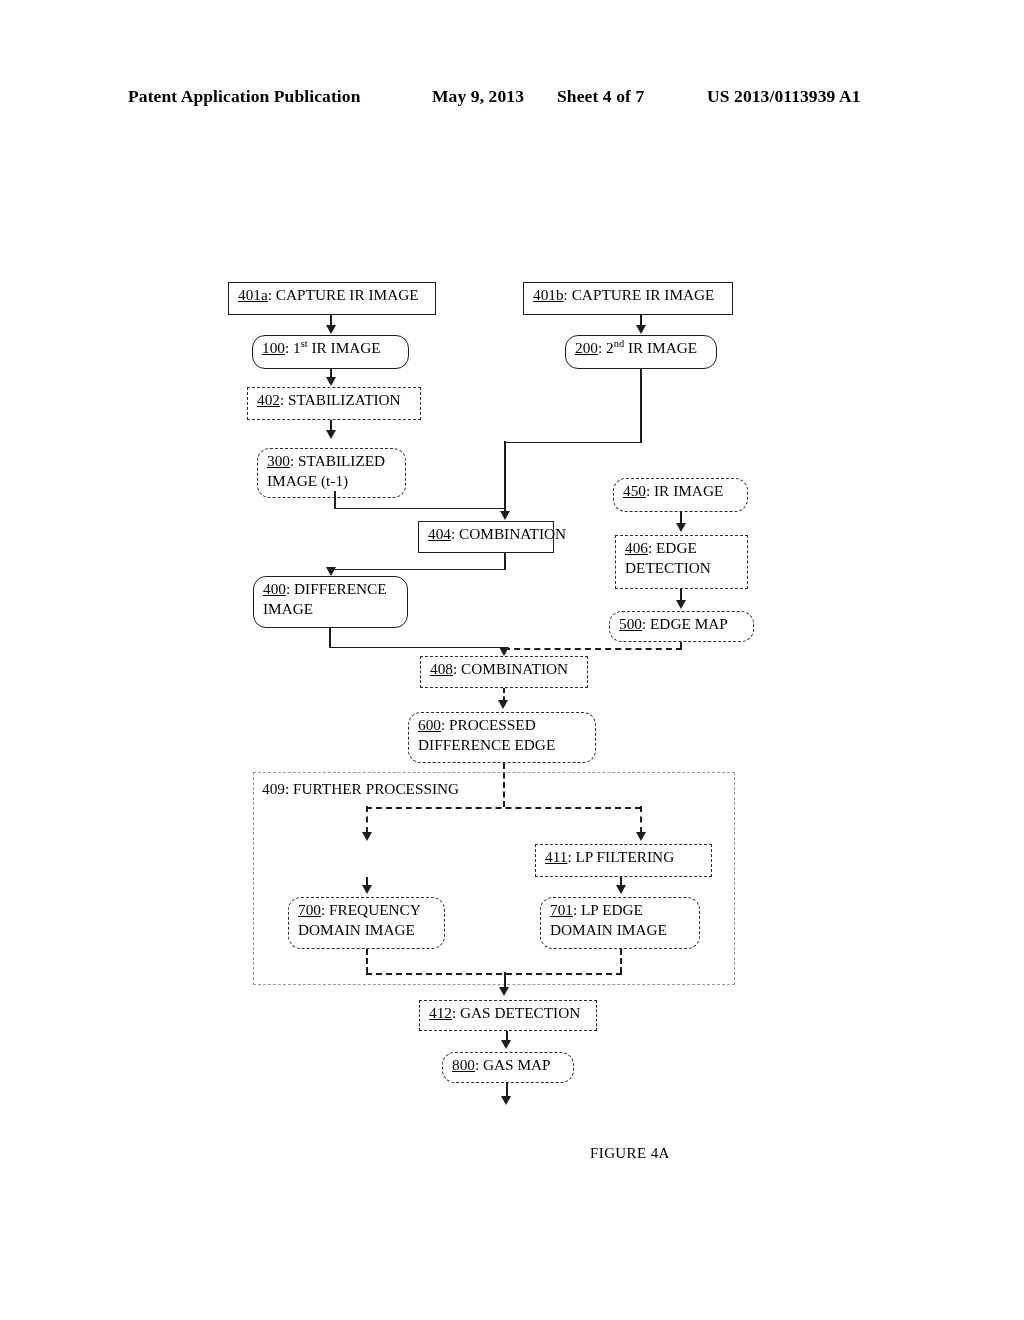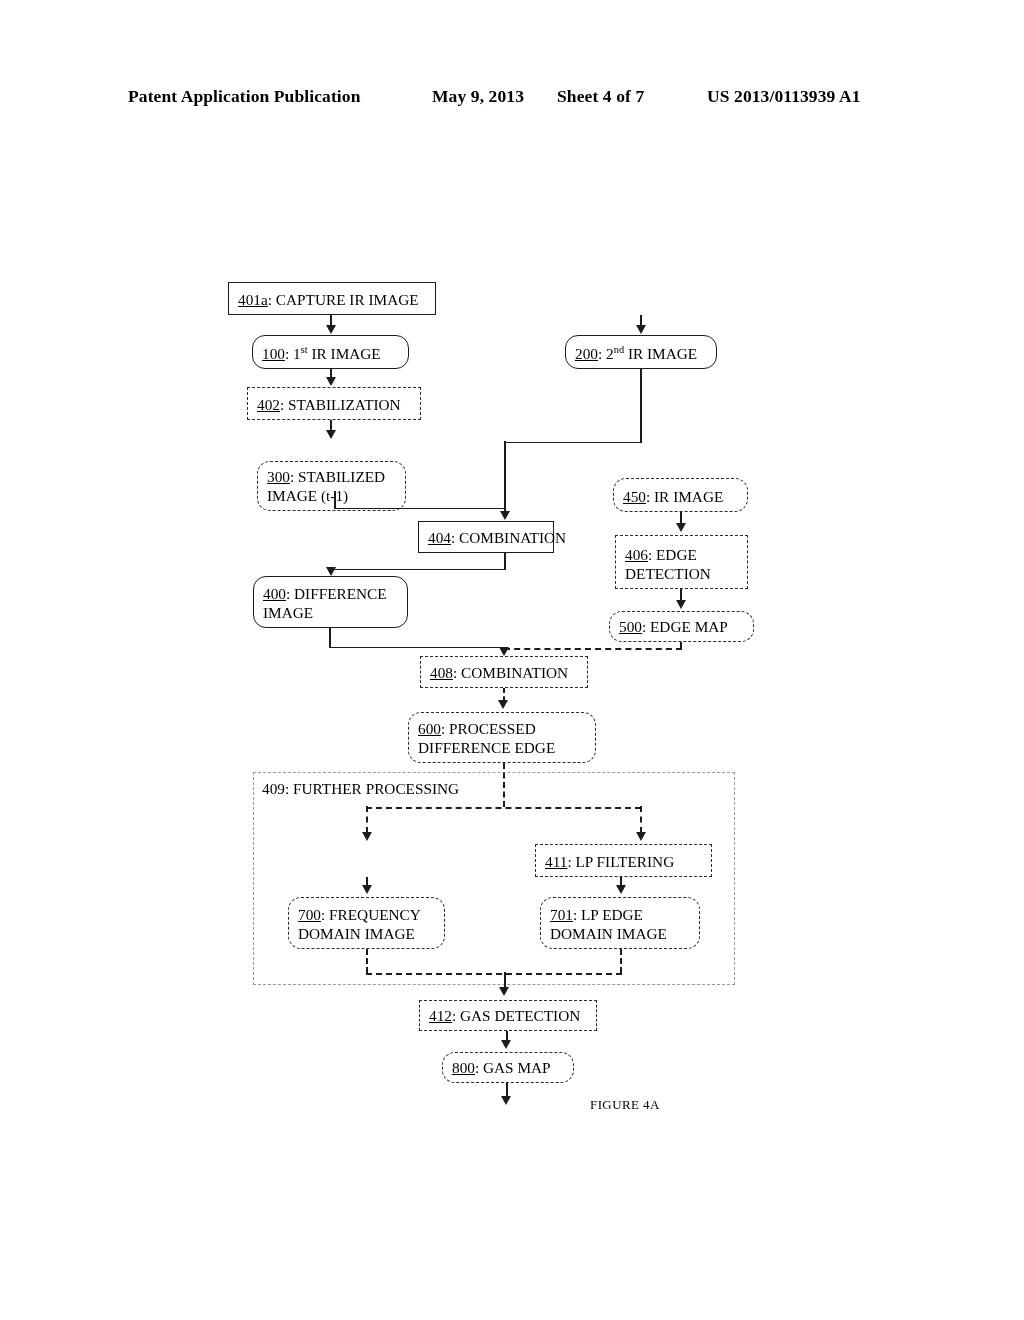--- a/index.html
+++ b/index.html
@@ -41,22 +41,22 @@
     width: 1024px;
     height: 1320px;
   }
 
   
   .node {
     position: absolute;
     box-sizing: border-box;
     display: flex;
     flex-direction: column;
-    justify-content: flex-end;
-    padding: 12px 9px 4px 9px;
+    justify-content: flex-start;
+    padding: 2px 9px 4px 9px;
     font-size: 15.3px;
     line-height: 1.28;
     background: transparent;
     white-space: nowrap;
   }
   .node .ln { display: block; }
   .node .ref {
     text-decoration: underline;
     text-underline-offset: 1px;
   }
@@ -116,23 +116,24 @@
     width: 0;
     height: 0;
     border-left: 5.2px solid transparent;
     border-right: 5.2px solid transparent;
     border-top: 9px solid #1c1c1c;
   }
 
   
   .figure-caption {
     position: absolute;
-    font-size: 13px;
+    font-size: 15px;
     letter-spacing: 0.4px;
     white-space: nowrap;
+    margin-top: 48px;
   }
 
   sup { font-size: 0.68em; vertical-align: super; line-height: 0; }
 </style>
 </head>
 <body>
 
 <div class="page-header">
   <span class="ph-item ph-pub">Patent Application Publication</span>
   <span class="ph-item ph-date">May 9, 2013</span>
@@ -144,34 +145,37 @@
 
   <div class="group-box" style="left:253px; top:772px; width:482px; height:213px;"></div>
   <div class="group-label" style="left:262px; top:780px;">
     <span class="ref">409</span><span>: FURTHER PROCESSING</span>
   </div>
 
   <div class="node solid-rect" style="left:228px; top:282px; width:208px; height:33px;">
     <span class="ln"><span class="ref">401a</span><span>: CAPTURE IR IMAGE</span></span>
   </div>
 
+  <div class="node solid-rect" style="left:523px; top:282px; width:210px; height:33px;">
+    <span class="ln"><span class="ref">401b</span><span>: CAPTURE IR IMAGE</span></span>
+  </div>
 
   <div class="node solid-round" style="left:252px; top:335px; width:157px; height:34px;">
     <span class="ln"><span class="ref">100</span><span>: 1<sup>st</sup> IR IMAGE</span></span>
   </div>
 
   <div class="node solid-round" style="left:565px; top:335px; width:152px; height:34px;">
     <span class="ln"><span class="ref">200</span><span>: 2<sup>nd</sup> IR IMAGE</span></span>
   </div>
 
   <div class="node dash-rect" style="left:247px; top:387px; width:174px; height:33px;">
     <span class="ln"><span class="ref">402</span><span>: STABILIZATION</span></span>
   </div>
 
-  <div class="node dash-round" style="left:257px; top:461px; width:149px; height:50px;">
+  <div class="node dash-round" style="left:257px; top:448px; width:149px; height:50px;">
     <span class="ln"><span class="ref">300</span><span>: STABILIZED</span></span>
     <span class="ln">IMAGE (t-1)</span>
   </div>
 
   <div class="node dash-round" style="left:613px; top:478px; width:135px; height:34px;">
     <span class="ln"><span class="ref">450</span><span>: IR IMAGE</span></span>
   </div>
 
   <div class="node solid-rect" style="left:418px; top:521px; width:136px; height:32px;">
     <span class="ln"><span class="ref">404</span><span>: COMBINATION</span></span>

